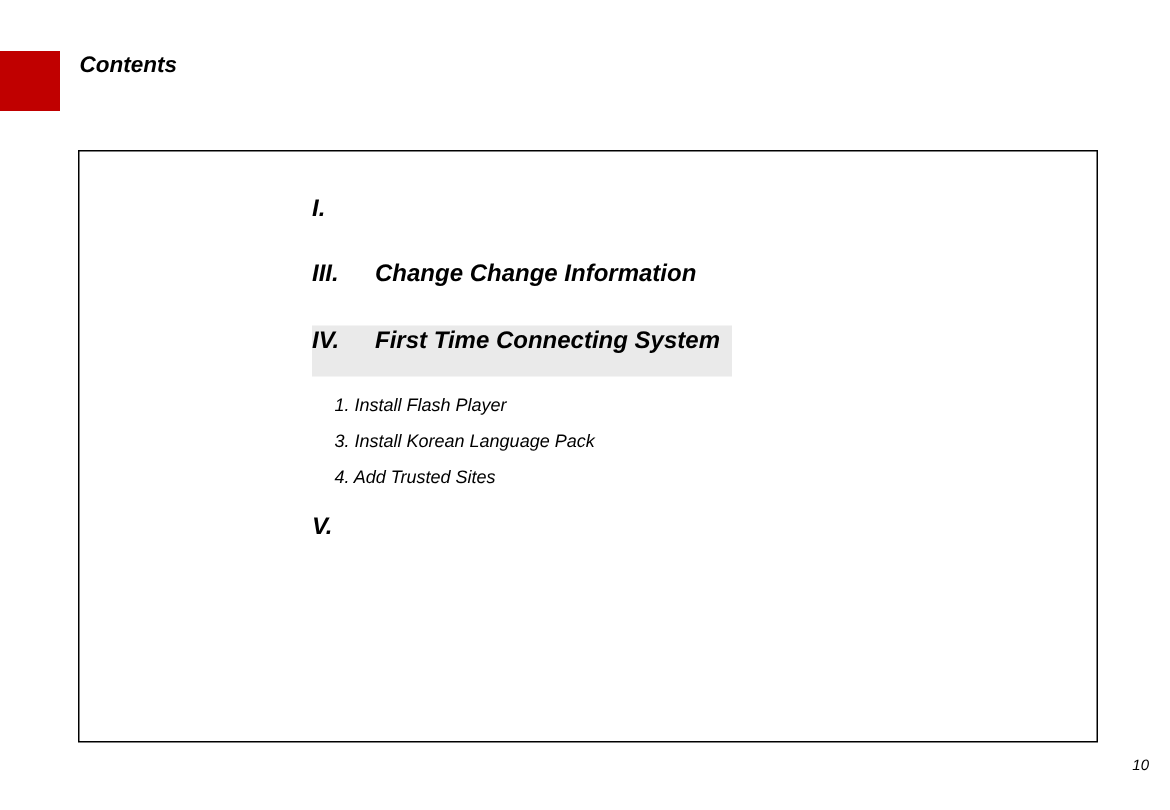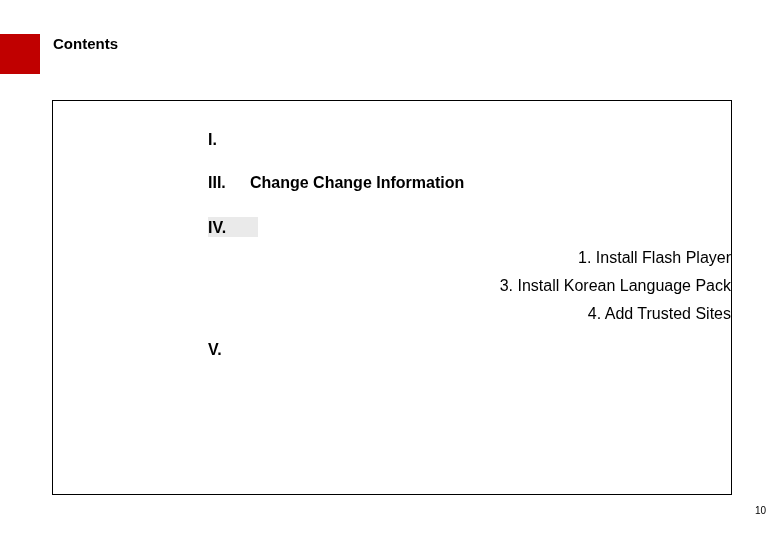--- a/index.html
+++ b/index.html
@@ -1,15 +1,15 @@
 <!DOCTYPE html>
 <html><head>
 <meta charset="utf-8">
 <style>
-  * { box-sizing: border-box; margin: 0; padding: 0; }
+  * { box-sizing: border-box; margin: 0; padding: 0; font-style: italic; }
   body {
     width: 780px;
     height: 540px;
     background: #fff;
     font-family: Arial, Helvetica, sans-serif;
     position: relative;
     color: #000;
   }
   .accent-block {
     position: absolute;
@@ -48,31 +48,30 @@
     font-size: 16px;
     font-weight: bold;
   }
   .toc-label {
     font-size: 16px;
     font-weight: bold;
   }
   .toc-row.highlight {
     display: inline-flex;
     background: #eaeaea;
-    padding: 2px 8px 0 0;
+    padding: 2px 8px 14px 0;
     margin-bottom: 12px;
   }
   .sub-list {
     margin-left: 170px;
     margin-bottom: 18px;
   }
   .sub-item {
-    font-size: 16px;
+    font-size: 12px;
     margin-bottom: 10px;
-    text-align: right;
   }
   .page-number {
     position: absolute;
     bottom: 24px;
     right: 14px;
     font-size: 10px;
   }
 </style>
 </head>
 <body>
@@ -86,20 +85,21 @@
   <div class="toc-list">
     <div class="toc-row">
       <span class="toc-num">I.</span>
     </div>
     <div class="toc-row">
       <span class="toc-num">III.</span>
       <span class="toc-label">Change Change Information</span>
     </div>
     <div class="toc-row highlight">
       <span class="toc-num">IV.</span>
+      <span class="toc-label">First Time Connecting System</span>
     </div>
   </div>
 
   <div class="sub-list">
     <div class="sub-item">1. Install Flash Player</div>
     <div class="sub-item">3. Install Korean Language Pack</div>
     <div class="sub-item">4. Add Trusted Sites</div>
   </div>
 
   <div class="toc-list">

